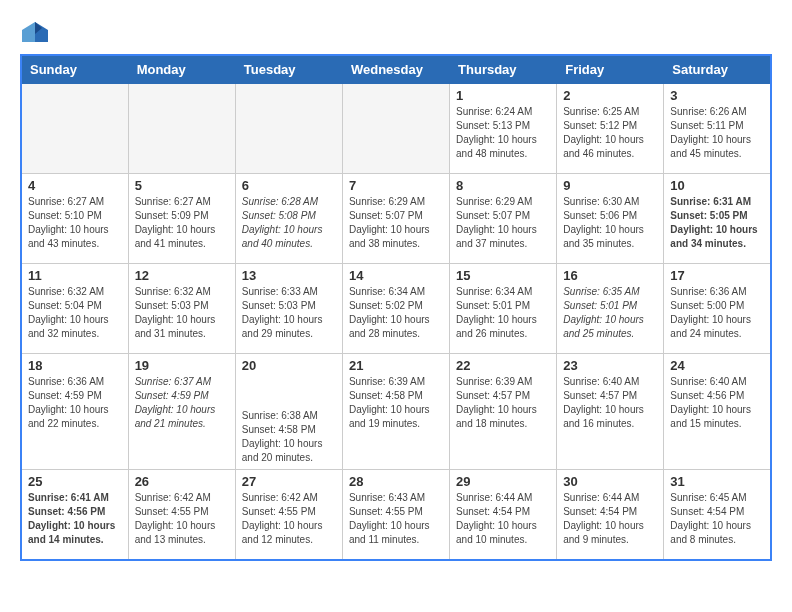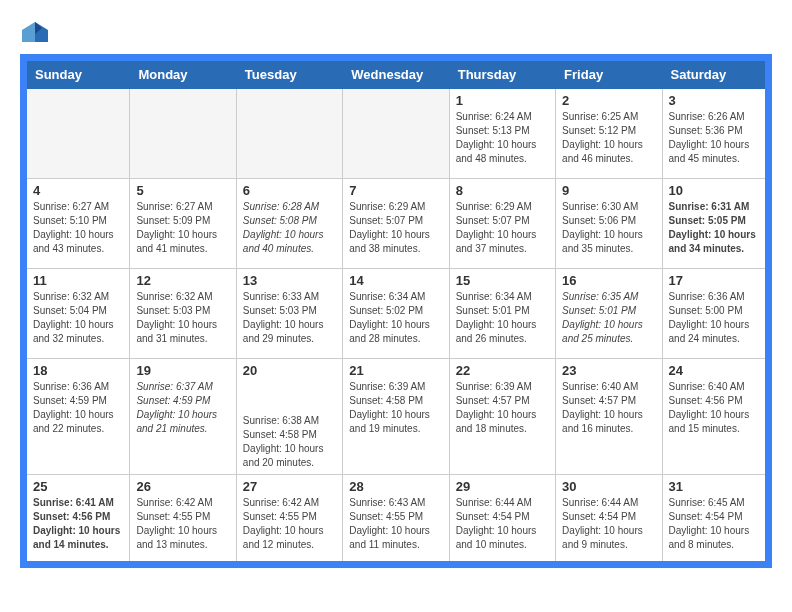--- a/index.html
+++ b/index.html
@@ -33,21 +33,21 @@
       font-weight: bold;
       color: #333;
     }
     .location-title {
       font-size: 15px;
       color: #333;
     }
     .calendar {
       width: 100%;
       border-collapse: collapse;
-      border: 7px solid #3b82f6;
+      border: 2px solid #3b82f6;
     }
     .calendar th {
       background: #2a6bb5;
       color: #fff;
       text-align: left;
       padding: 6px 8px;
       font-size: 13px;
       border: 1px solid #2a6bb5;
     }
     .calendar td {
@@ -126,21 +126,21 @@
         <td>
           <div class="day-number">2</div>
           <div class="day-info" style="white-space: pre-line;">Sunrise: 6:25 AM
 Sunset: 5:12 PM
 Daylight: 10 hours
 and 46 minutes.</div>
         </td>
         <td>
           <div class="day-number">3</div>
           <div class="day-info" style="white-space: pre-line;">Sunrise: 6:26 AM
-Sunset: 5:36 PM
+Sunset: 5:11 PM
 Daylight: 10 hours
 and 45 minutes.</div>
         </td>
       </tr>
       <tr class="week-row">
         <td>
           <div class="day-number">4</div>
           <div class="day-info" style="white-space: pre-line;">Sunrise: 6:27 AM
 Sunset: 5:10 PM
 Daylight: 10 hours

